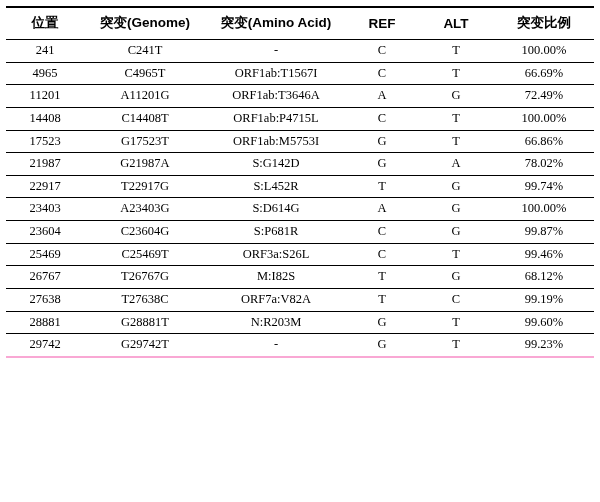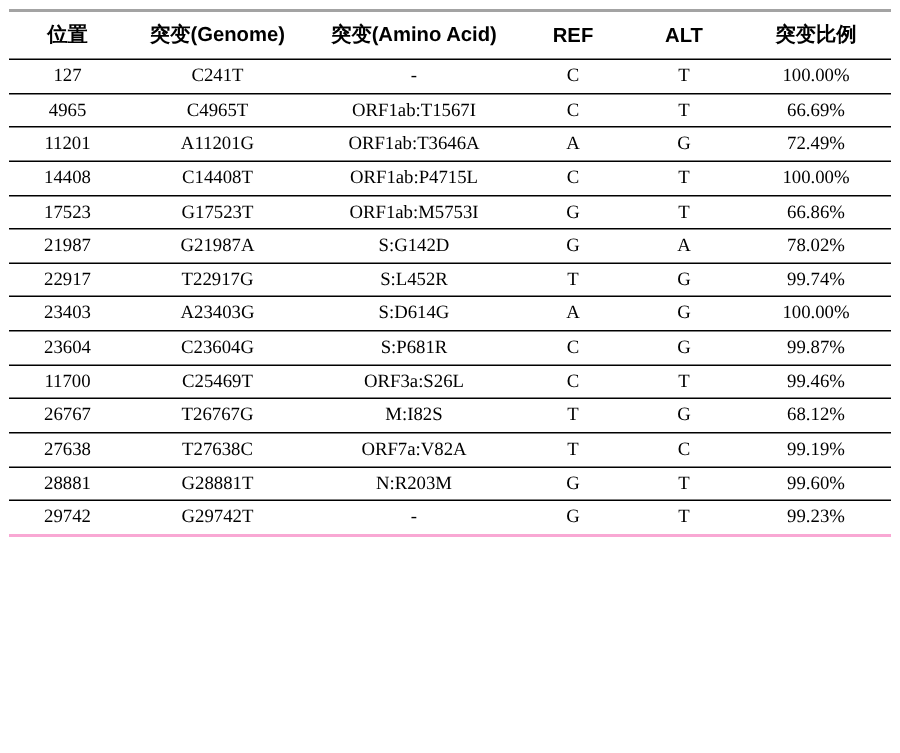--- a/index.html
+++ b/index.html
@@ -33,21 +33,21 @@
   table.mut-table col.c-ref    { width: 72px; }
   table.mut-table col.c-alt    { width: 76px; }
   table.mut-table col.c-ratio  { width: 100px; }
 
   table.mut-table thead th {
     font-family: "Liberation Sans", sans-serif;
     font-weight: bold;
     font-size: 13.5px;
     text-align: center;
     padding: 6px 2px 7px 2px;
-    border-top: 2px solid #a3a3a3;
+    border-top: 2px solid #000000;
     border-bottom: 1.5px solid #000;
     white-space: nowrap;
   }
   table.mut-table tbody td {
     font-family: "Liberation Serif", serif;
     font-size: 12.5px;
     text-align: center;
     padding: 3px 2px 3px 2px;
     border-bottom: 0.7px solid #000;
     white-space: nowrap;
@@ -76,21 +76,21 @@
         <th>位置</th>
         <th>突变(Genome)</th>
         <th>突变(Amino Acid)</th>
         <th>REF</th>
         <th>ALT</th>
         <th>突变比例</th>
       </tr>
     </thead>
     <tbody>
       <tr>
-        <td>127</td>
+        <td>241</td>
         <td>C241T</td>
         <td>-</td>
         <td>C</td>
         <td>T</td>
         <td>100.00%</td>
       </tr>
       <tr>
         <td>4965</td>
         <td>C4965T</td>
         <td>ORF1ab:T1567I</td>
@@ -148,21 +148,21 @@
       </tr>
       <tr>
         <td>23604</td>
         <td>C23604G</td>
         <td>S:P681R</td>
         <td>C</td>
         <td>G</td>
         <td>99.87%</td>
       </tr>
       <tr>
-        <td>11700</td>
+        <td>25469</td>
         <td>C25469T</td>
         <td>ORF3a:S26L</td>
         <td>C</td>
         <td>T</td>
         <td>99.46%</td>
       </tr>
       <tr>
         <td>26767</td>
         <td>T26767G</td>
         <td>M:I82S</td>

